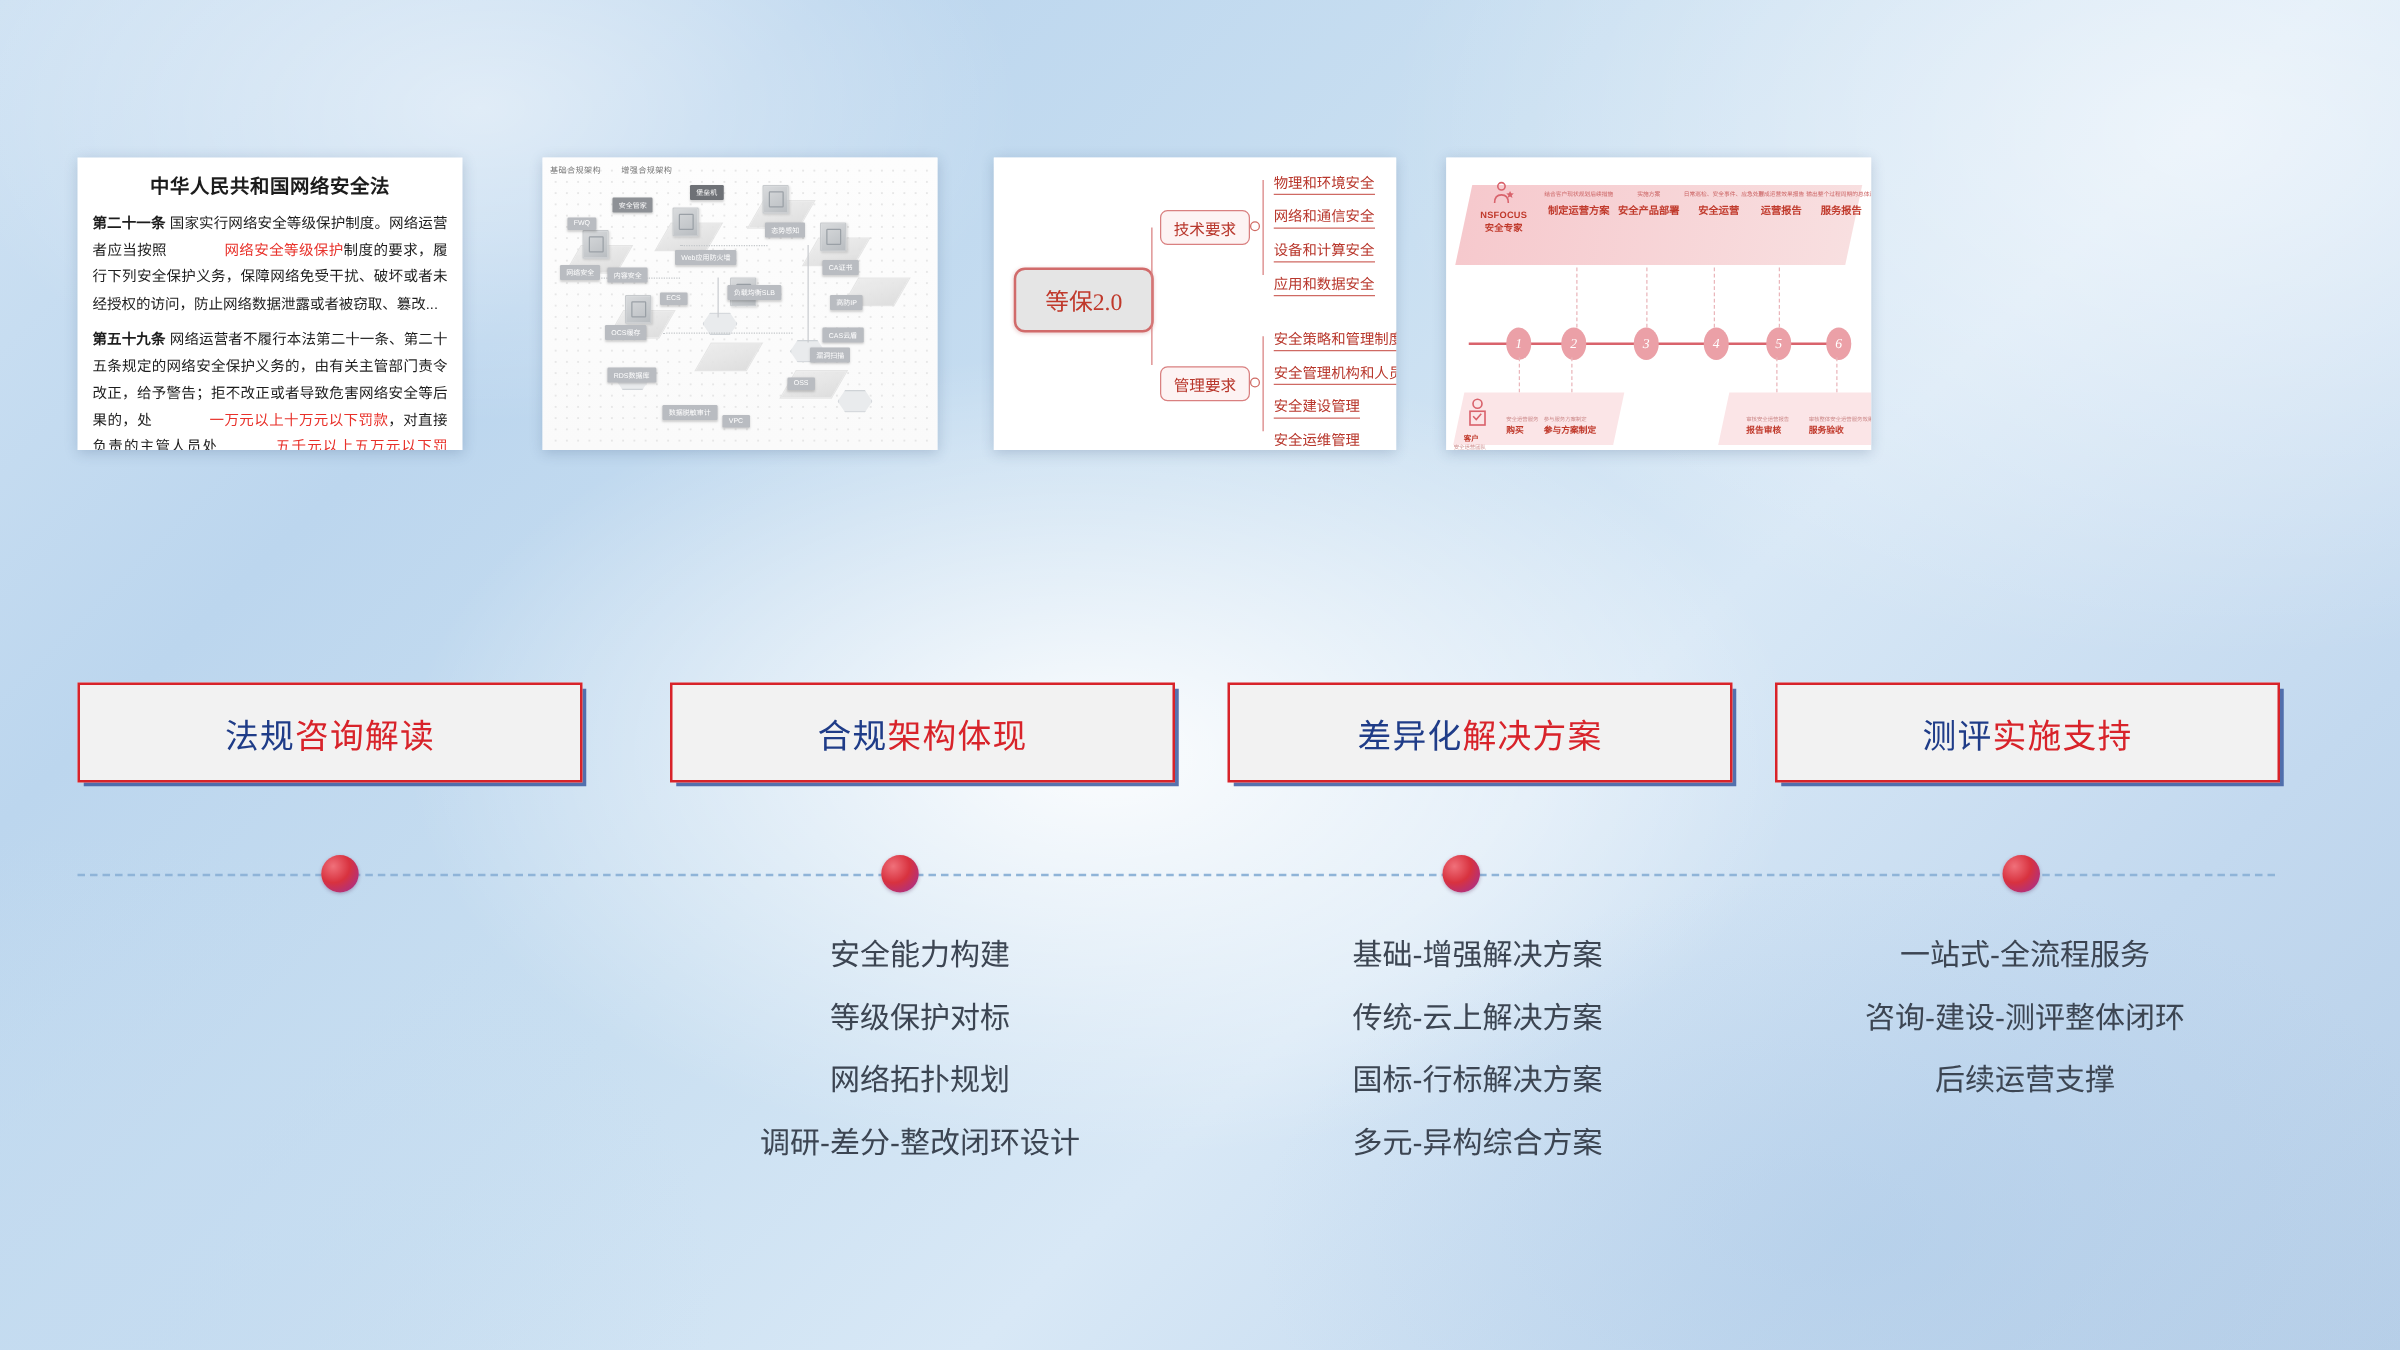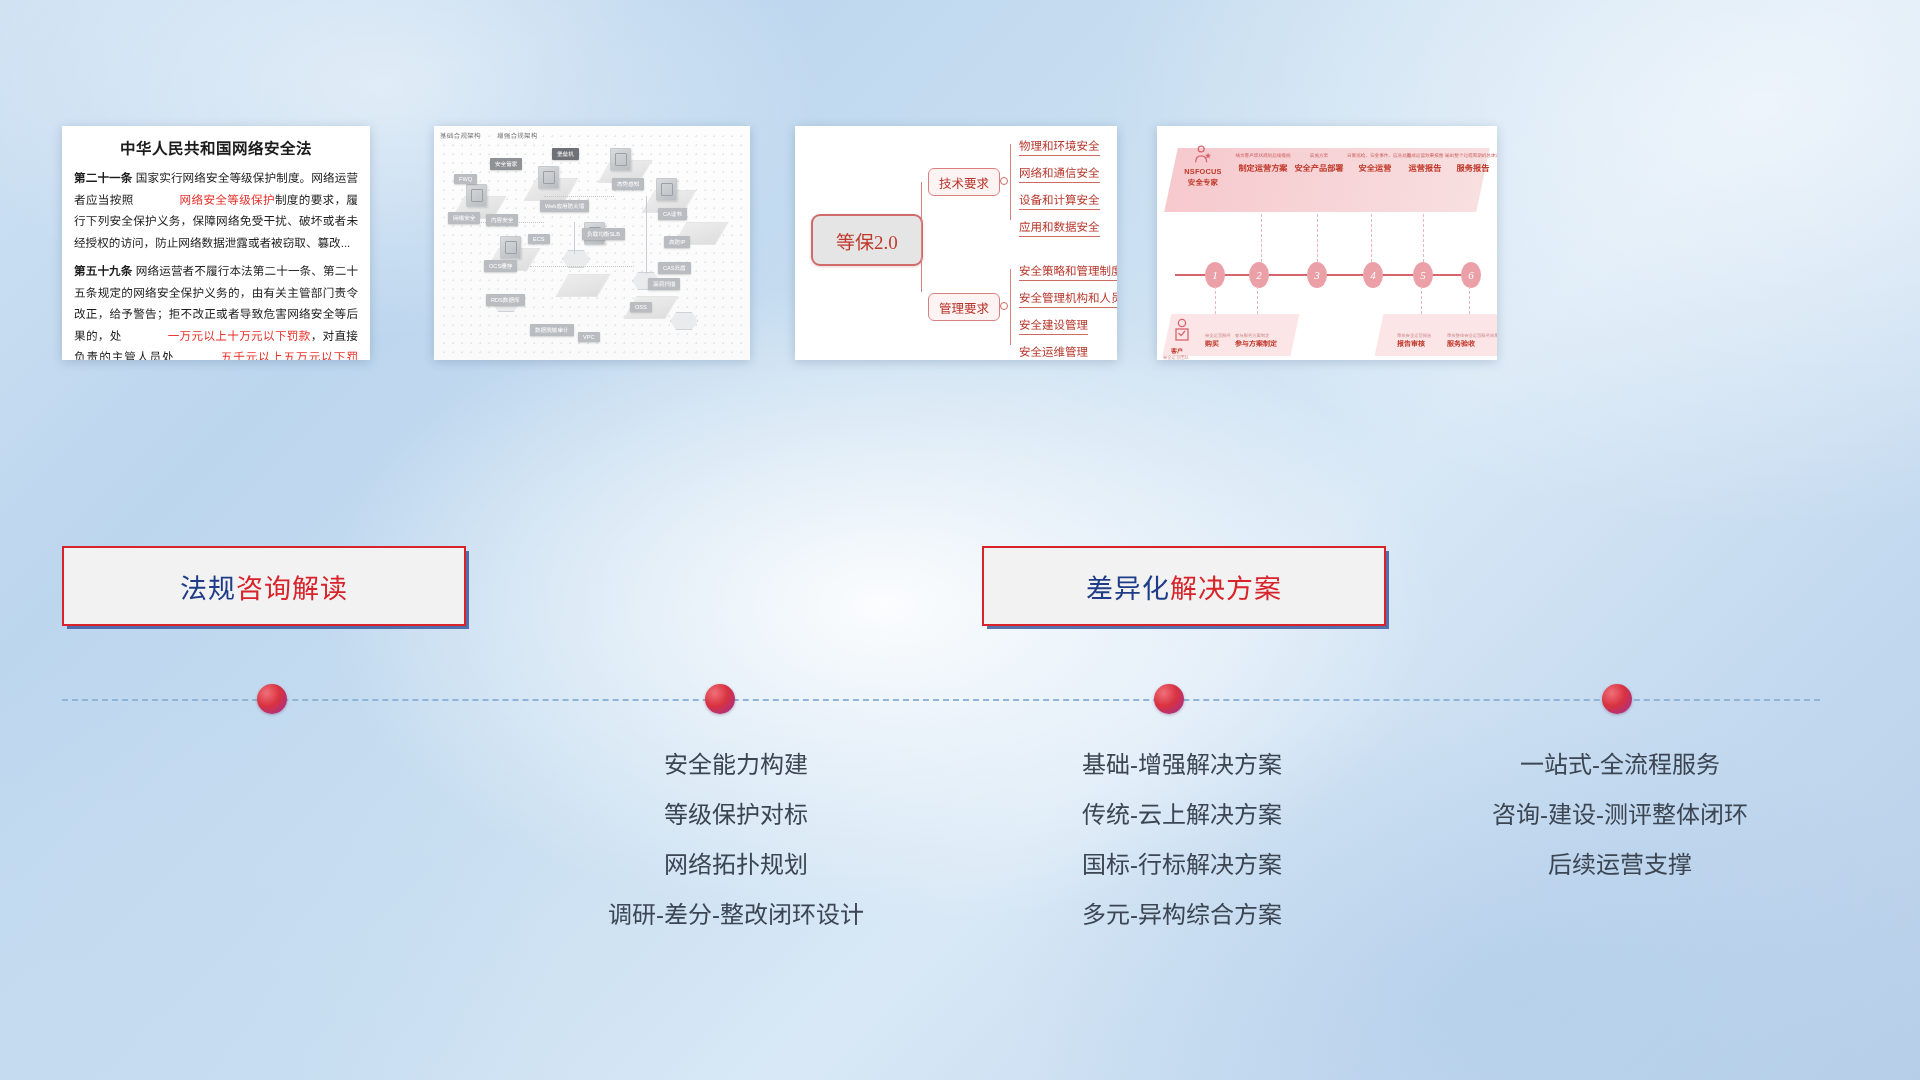--- a/index.html
+++ b/index.html
@@ -351,23 +351,33 @@
       </div>
     </div>
   </div>
 
   <div class="heads">
     <div class="head-box hb1">
       <div class="t">
         <span class="blue">法规</span><span class="red">咨询解读</span>
       </div>
     </div>
+    <div class="head-box hb2">
+      <div class="t">
+        <span class="blue">合规</span><span class="red">架构体现</span>
+      </div>
+    </div>
     <div class="head-box hb3">
       <div class="t">
         <span class="blue">差异化</span><span class="red">解决方案</span>
+      </div>
+    </div>
+    <div class="head-box hb4">
+      <div class="t">
+        <span class="blue">测评</span><span class="red">实施支持</span>
       </div>
     </div>
   </div>
 
   <div class="tl-line"></div>
   <div class="tl-dot td1"></div>
   <div class="tl-dot td2"></div>
   <div class="tl-dot td3"></div>
   <div class="tl-dot td4"></div>
 

